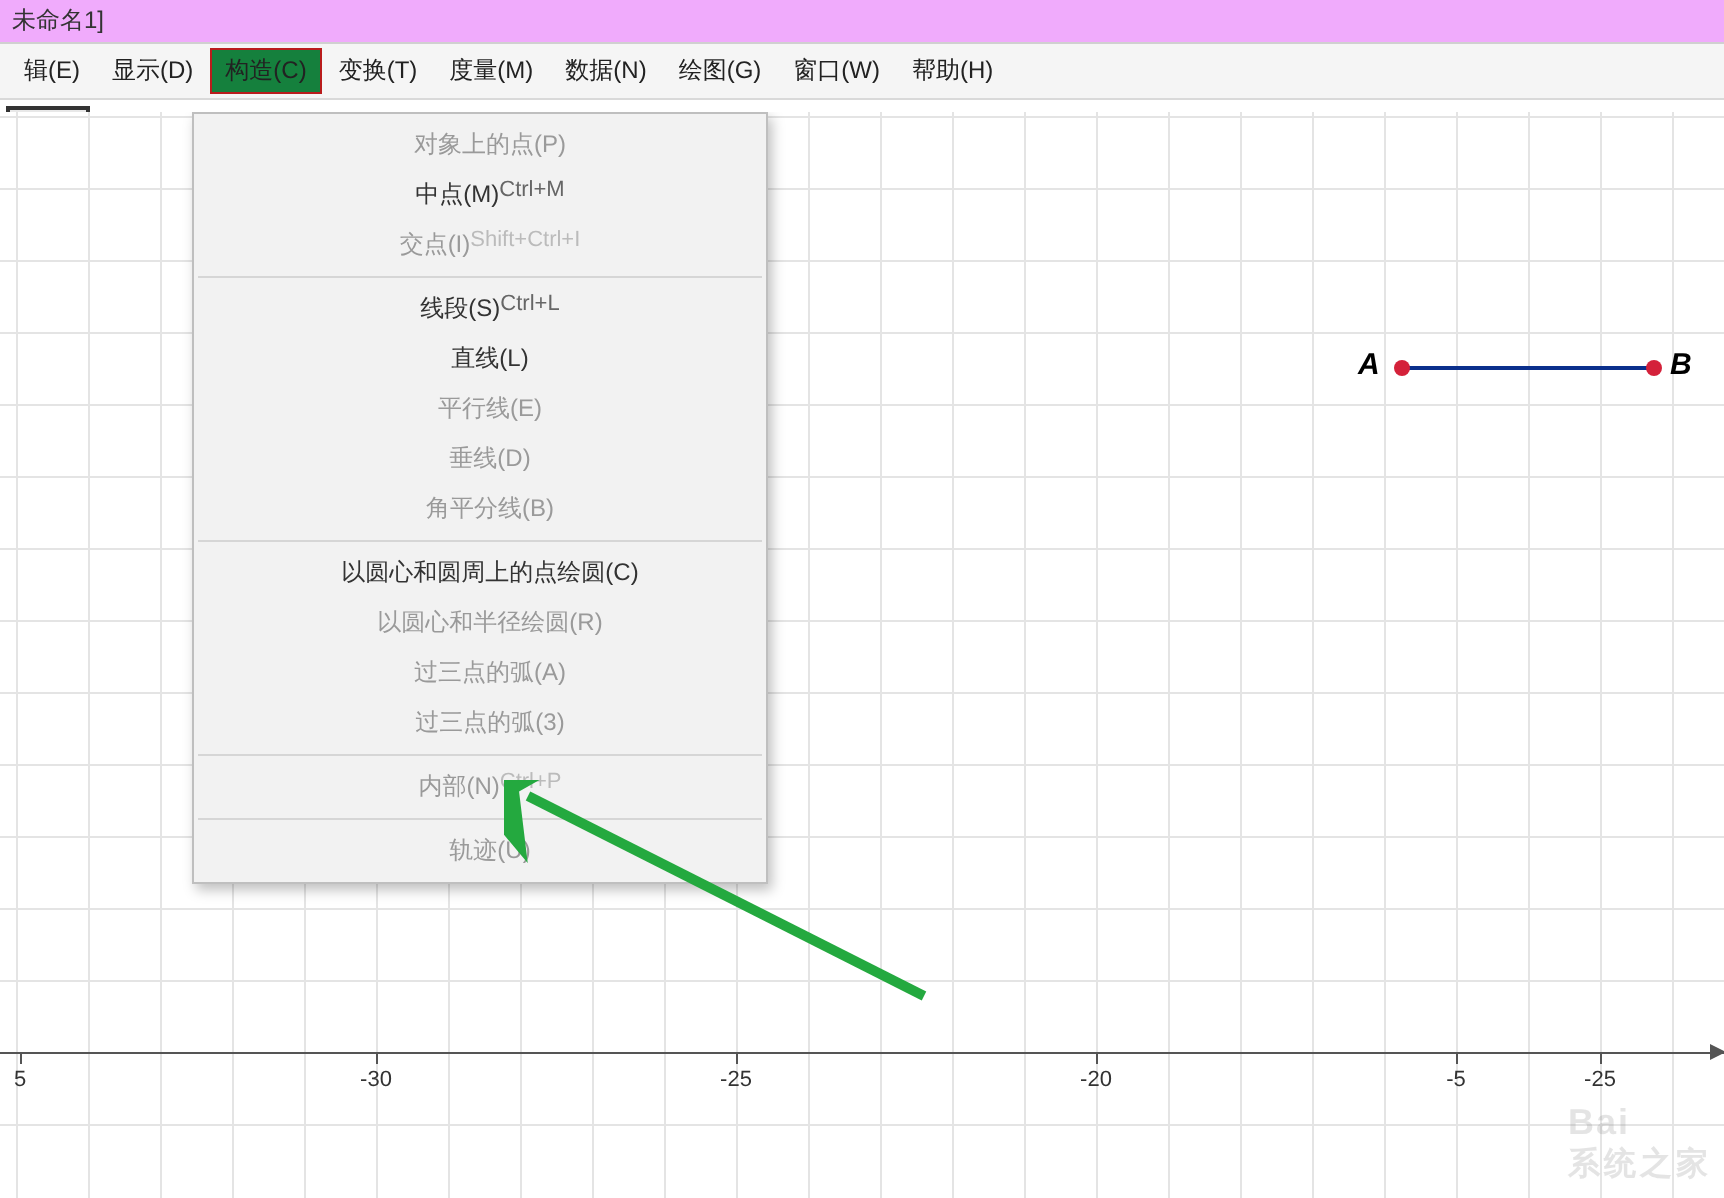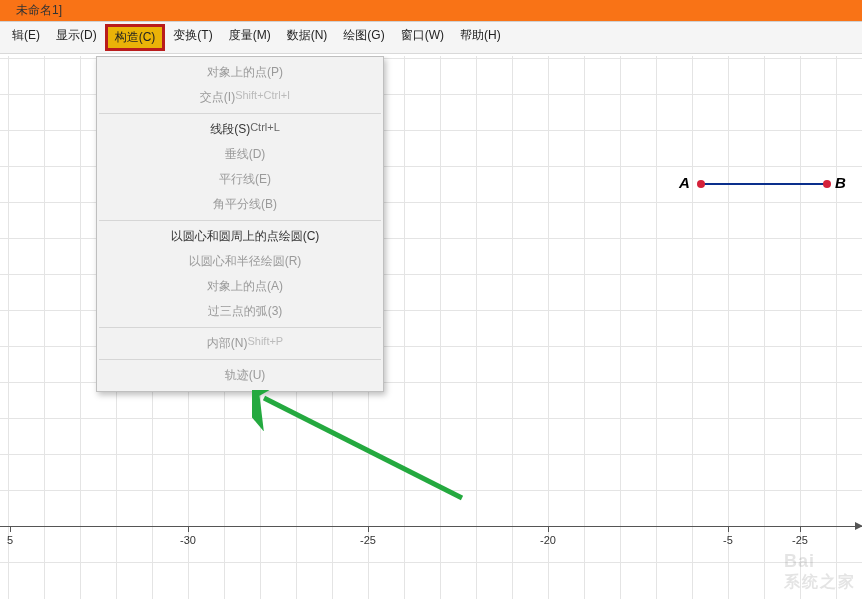--- a/index.html
+++ b/index.html
@@ -1,22 +1,22 @@
 <!DOCTYPE html>
 <html><head>
 <meta charset="utf-8">
 <style>
   * { margin: 0; padding: 0; box-sizing: border-box; font-family: "Microsoft YaHei", SimSun, Arial, sans-serif; }
   body { background: #fff; width: 862px; height: 599px; overflow: hidden; position: relative; }
   
-  .title-bar { background: #f97316; border-bottom: 1px solid #d0d0d0; padding: 2px 16px; font-size: 12px; color: #333; }
+  .title-bar { background: #f0abfc; border-bottom: 1px solid #d0d0d0; padding: 2px 6px; font-size: 12px; color: #333; }
   
   .menu-bar { background: #f5f5f5; display: flex; padding: 2px 4px; font-size: 12px; border-bottom: 1px solid #d9d9d9; }
   .menu-item { padding: 3px 8px; cursor: pointer; color: #222; text-align: center; }
-  .menu-item.active { background: #eab308; border: 3px solid #b91c1c; padding: 2px 7px; }
+  .menu-item.active { background: #15803d; border: 1px solid #b91c1c; padding: 2px 7px; }
   
   .toolbar { display: flex; padding: 2px; border-bottom: 1px solid #d9d9d9; background: #fff; }
   .tool-btn { border: 2px solid #333; padding: 3px 6px; font-size: 13px; background: #fff; cursor: pointer; margin: 1px; }
   .tool-btn.sel { background: #e8e8e8; }
   
   .canvas-area { position: absolute; left: 0; right: 0; top: 56px; bottom: 0; background: #fff; overflow: hidden; }
   
   .grid-line-v { position: absolute; top: 0; bottom: 0; width: 1px; background: #e4e4e4; }
   .grid-line-h { position: absolute; left: 0; right: 0; height: 1px; background: #e4e4e4; }
   
@@ -133,55 +133,62 @@
   </div>
   <div class="point-b">
     <div class="pt-dot"></div>
     <span class="pt-label" style="left:12px">B</span>
   </div>
 
   <div class="dropdown">
     <div class="dd-item disabled">
         <span>对象上的点(P)</span>
       </div>
+    <div class="dd-item">
+        <span>中点(M)</span>
+        <span class="dd-shortcut">Ctrl+M</span>
+      </div>
     <div class="dd-item disabled">
         <span>交点(I)</span>
         <span class="dd-shortcut">Shift+Ctrl+I</span>
       </div>
     <div class="dd-sep"></div>
     <div class="dd-item">
         <span>线段(S)</span>
         <span class="dd-shortcut">Ctrl+L</span>
       </div>
+    <div class="dd-item">
+        <span>直线(L)</span>
+      </div>
+    <div class="dd-item disabled">
+        <span>平行线(E)</span>
+      </div>
     <div class="dd-item disabled">
         <span>垂线(D)</span>
       </div>
     <div class="dd-item disabled">
-        <span>平行线(E)</span>
-      </div>
-    <div class="dd-item disabled">
         <span>角平分线(B)</span>
       </div>
     <div class="dd-sep"></div>
     <div class="dd-item">
         <span>以圆心和圆周上的点绘圆(C)</span>
       </div>
     <div class="dd-item disabled">
         <span>以圆心和半径绘圆(R)</span>
       </div>
     <div class="dd-item disabled">
-        <span>对象上的点(A)</span>
+        <span>过三点的弧(A)</span>
       </div>
     <div class="dd-item disabled">
         <span>过三点的弧(3)</span>
       </div>
     <div class="dd-sep"></div>
     <div class="dd-item disabled">
         <span>内部(N)</span>
-        <span class="dd-shortcut">Shift+P</span>
+        <span class="dd-shortcut">Ctrl+P</span>
       </div>
     <div class="dd-sep"></div>
     <div class="dd-item disabled">
         <span>轨迹(U)</span>
       </div>
   </div>
 
   <svg class="arrow-annot" width="230" height="120">
     <defs>
         <marker id="ah" markerWidth="14" markerHeight="12" refX="3" refY="6" orient="auto">

